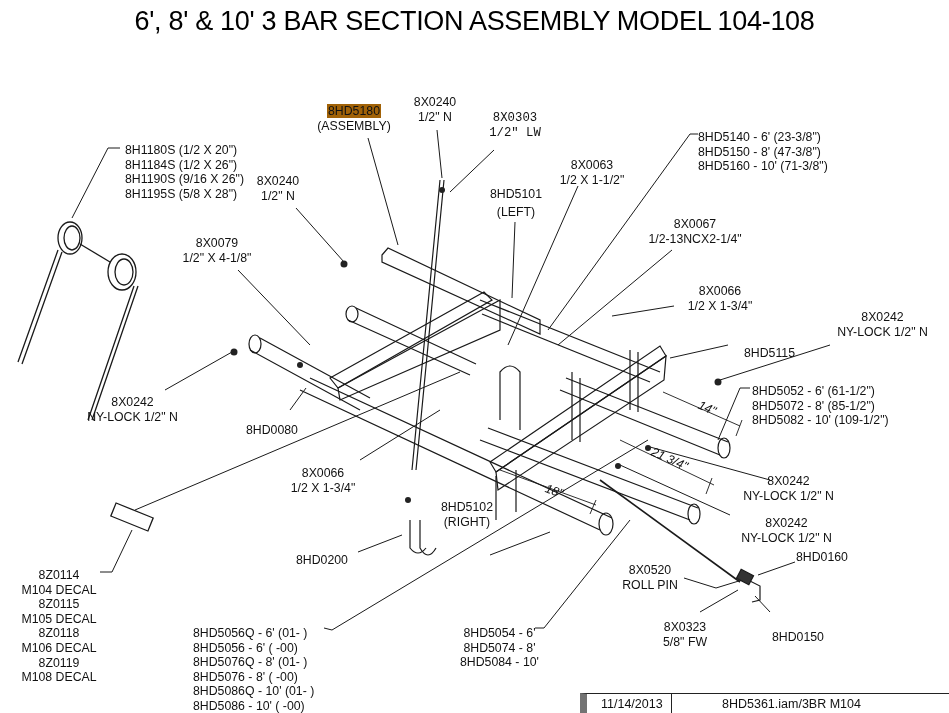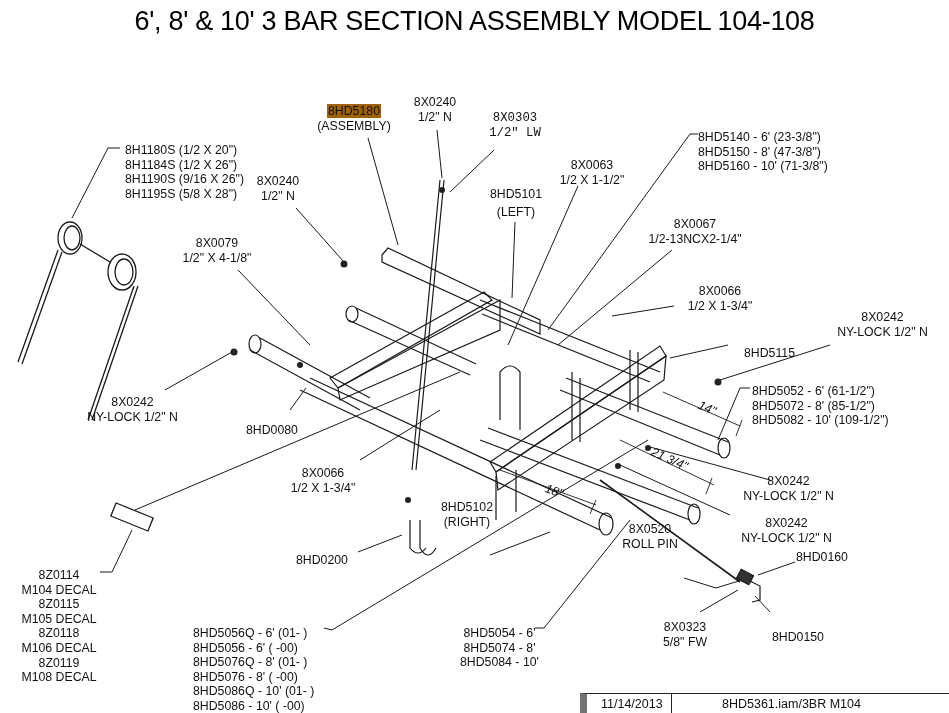--- a/index.html
+++ b/index.html
@@ -230,21 +230,21 @@
   <div>NY-LOCK 1/2" N</div>
 </div>
 
 <div class="lbl" style="left:296px;top:553px;">8HD0200</div>
 
 <div class="lbl c" style="left:432px;top:500px;width:70px;">
   <div>8HD5102</div>
   <div>(RIGHT)</div>
 </div>
 
-<div class="lbl c" style="left:614px;top:522px;width:72px;">
+<div class="lbl c" style="left:614px;top:563px;width:72px;">
   <div>8X0520</div>
   <div>ROLL PIN</div>
 </div>
 
 <div class="lbl" style="left:796px;top:550px;">8HD0160</div>
 
 <div class="lbl c" style="left:650px;top:620px;width:70px;">
   <div>8X0323</div>
   <div>5/8" FW</div>
 </div>

